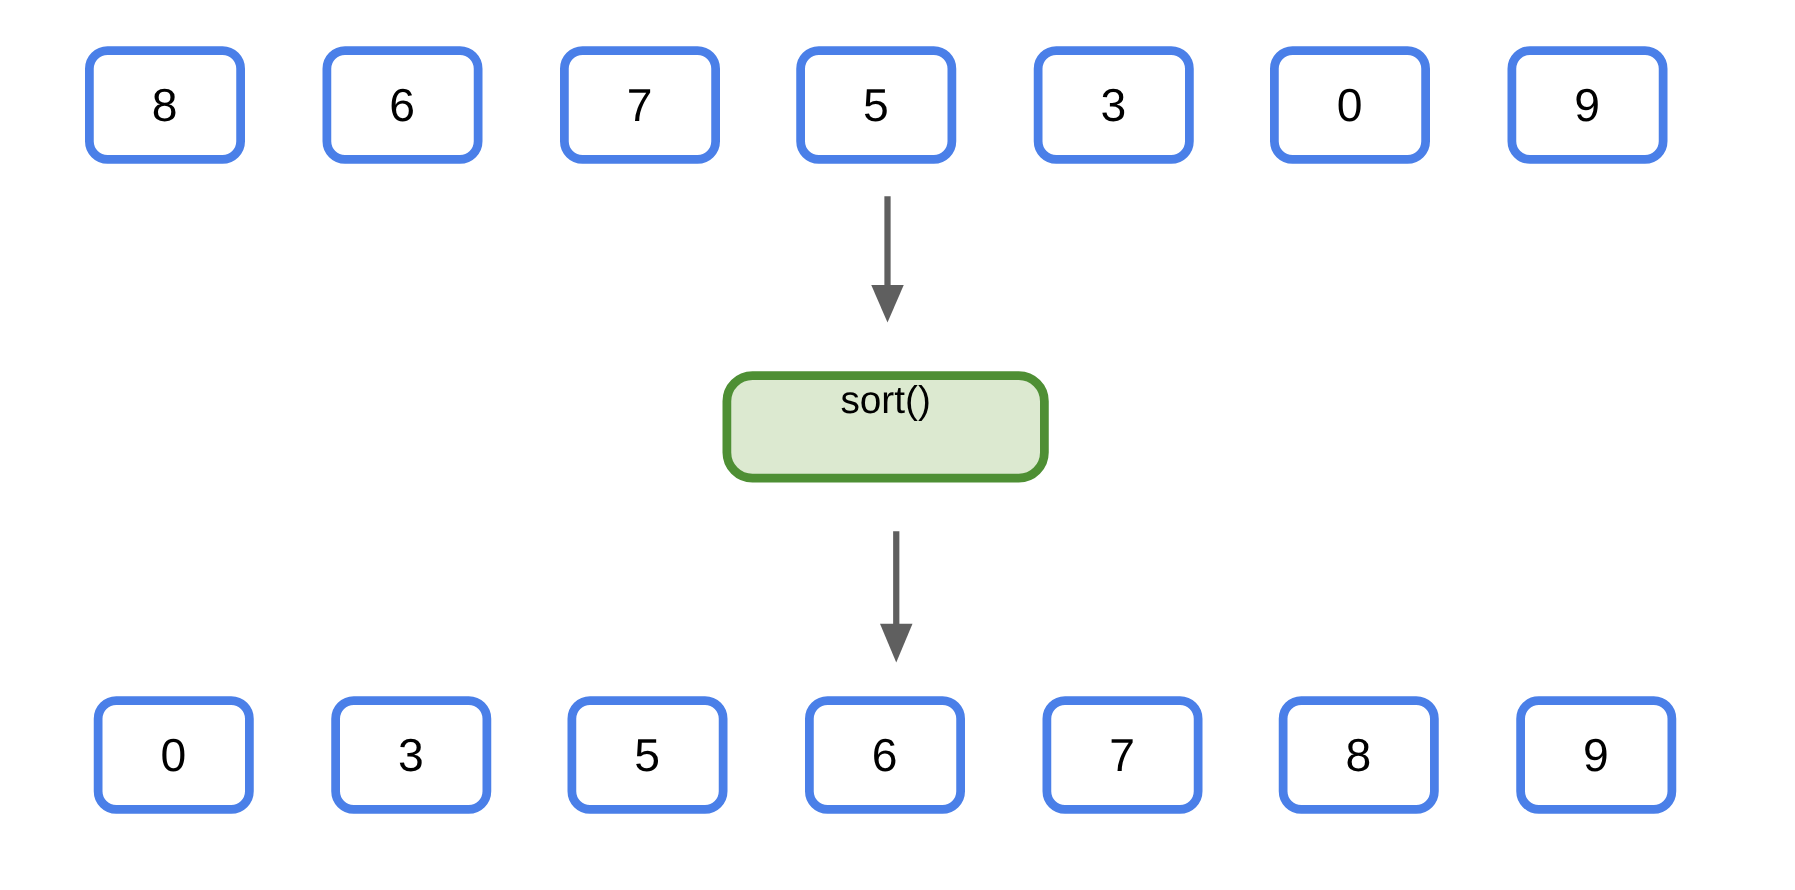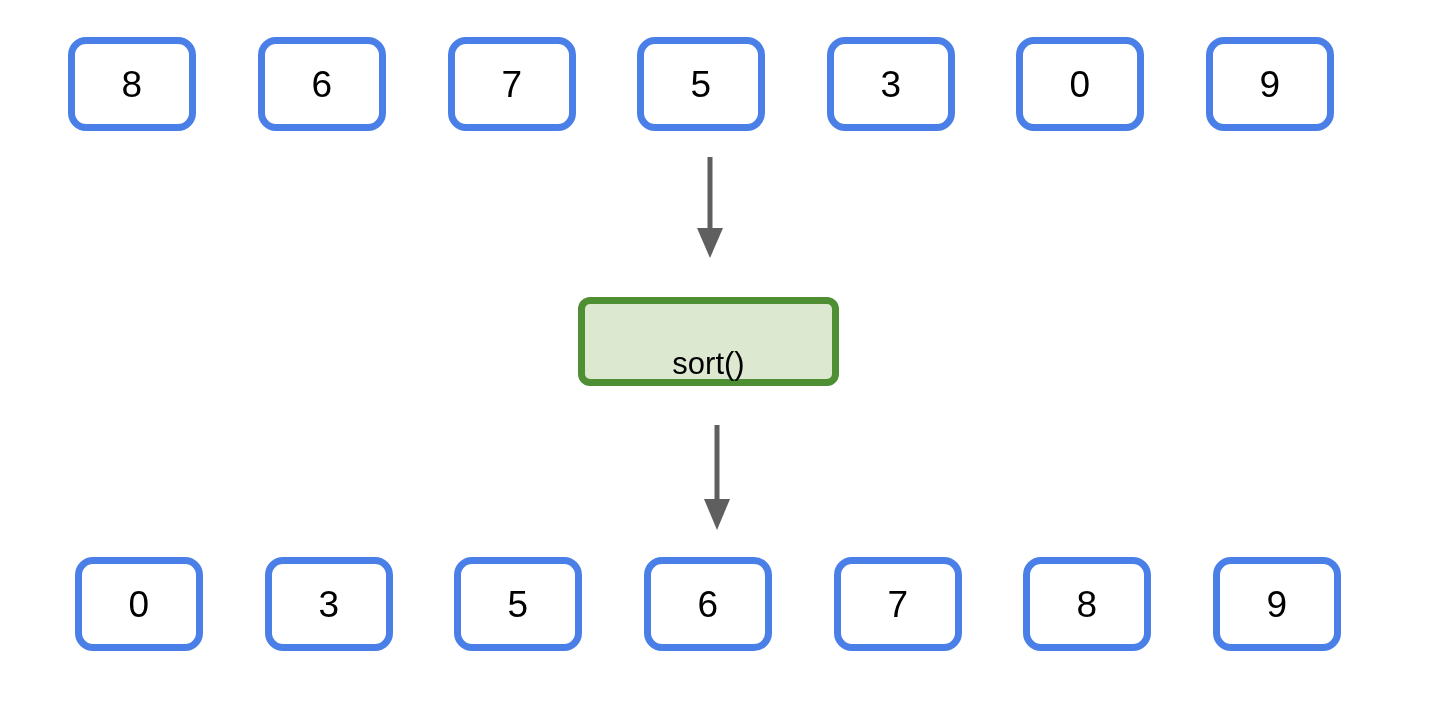--- a/index.html
+++ b/index.html
@@ -50,24 +50,24 @@
 
   
   #operation-node {
     position: absolute;
     box-sizing: border-box;
     left: 578px;
     top: 297px;
     width: 261px;
     height: 89px;
     border: 7px solid #4e8f34;
-    border-radius: 12px;
+    border-radius: 24px;
     background: #dce9d0;
     display: flex;
-    align-items: flex-end;
+    align-items: flex-start;
     justify-content: center;
   }
   #operation-node .op-text {
     font-family: "Liberation Sans", sans-serif;
     font-size: 31px;
     font-weight: 400;
     color: #000000;
     line-height: 1;
   }
 

